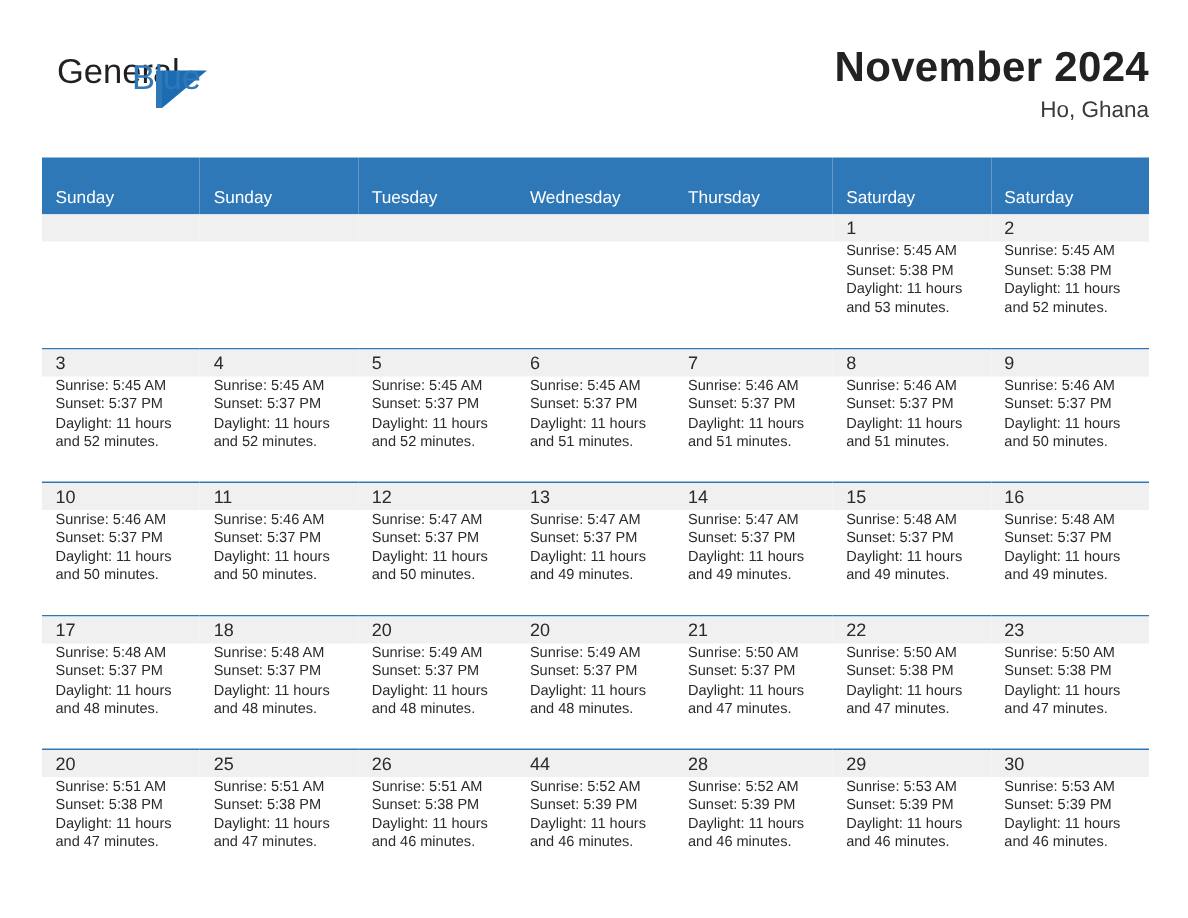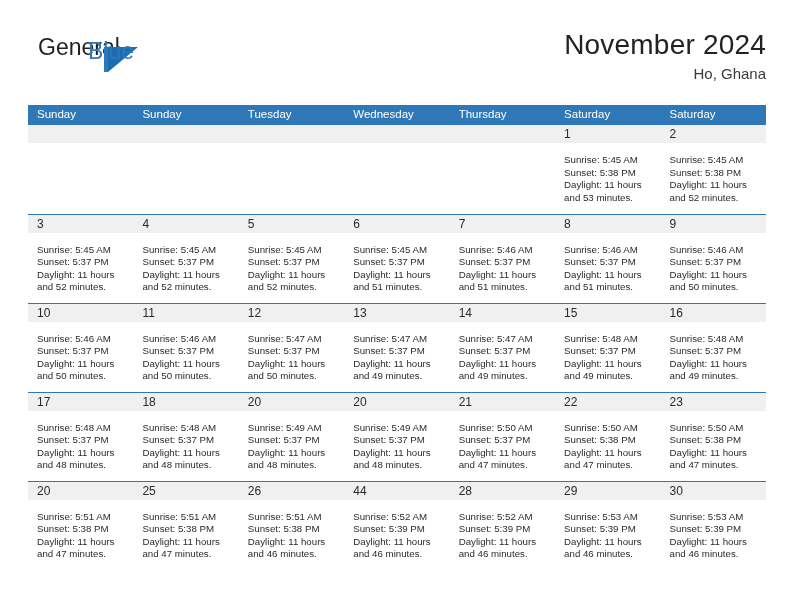--- a/index.html
+++ b/index.html
@@ -84,21 +84,21 @@
   }
 
   .title-block {
     position: absolute;
     right: 0;
     top: 0;
     text-align: right;
   }
   .cal-title {
     font-size: 28px;
-    font-weight: 400;
+    font-weight: 700;
     color: #222222;
     line-height: 34px;
     letter-spacing: 0.2px;
   }
   .cal-subtitle {
     font-size: 15px;
     font-weight: 400;
     color: #3a3a3a;
     line-height: 20px;
     margin-top: 2px;
@@ -113,21 +113,21 @@
     border-collapse: collapse;
     table-layout: fixed;
   }
 
   .calendar th {
     background: #2e78b8;
     color: #ffffff;
     font-size: 11.5px;
     font-weight: 400;
     text-align: left;
-    padding: 3px 0 5px 9px;
+    padding: 21px 0 5px 9px;
     height: 19px;
     box-sizing: border-box;
     border: none;
   }
 
   .calendar td {
     vertical-align: top;
     padding: 0;
     border: none;
     border-bottom: 1.3px solid #2e78b8;
@@ -150,21 +150,21 @@
     line-height: 18px;
     padding-left: 9px;
     font-size: 12px;
     color: #2a2a2a;
   }
   .daynum-band.empty {
     color: transparent;
   }
 
   .detail {
-    padding: 11px 6px 0 9px;
+    padding: 1px 6px 0 9px;
     font-size: 9.7px;
     line-height: 12.6px;
     color: #2b2b2b;
     white-space: pre-line;
   }
 </style>
 </head>
 <body>
 
 <div class="page">

